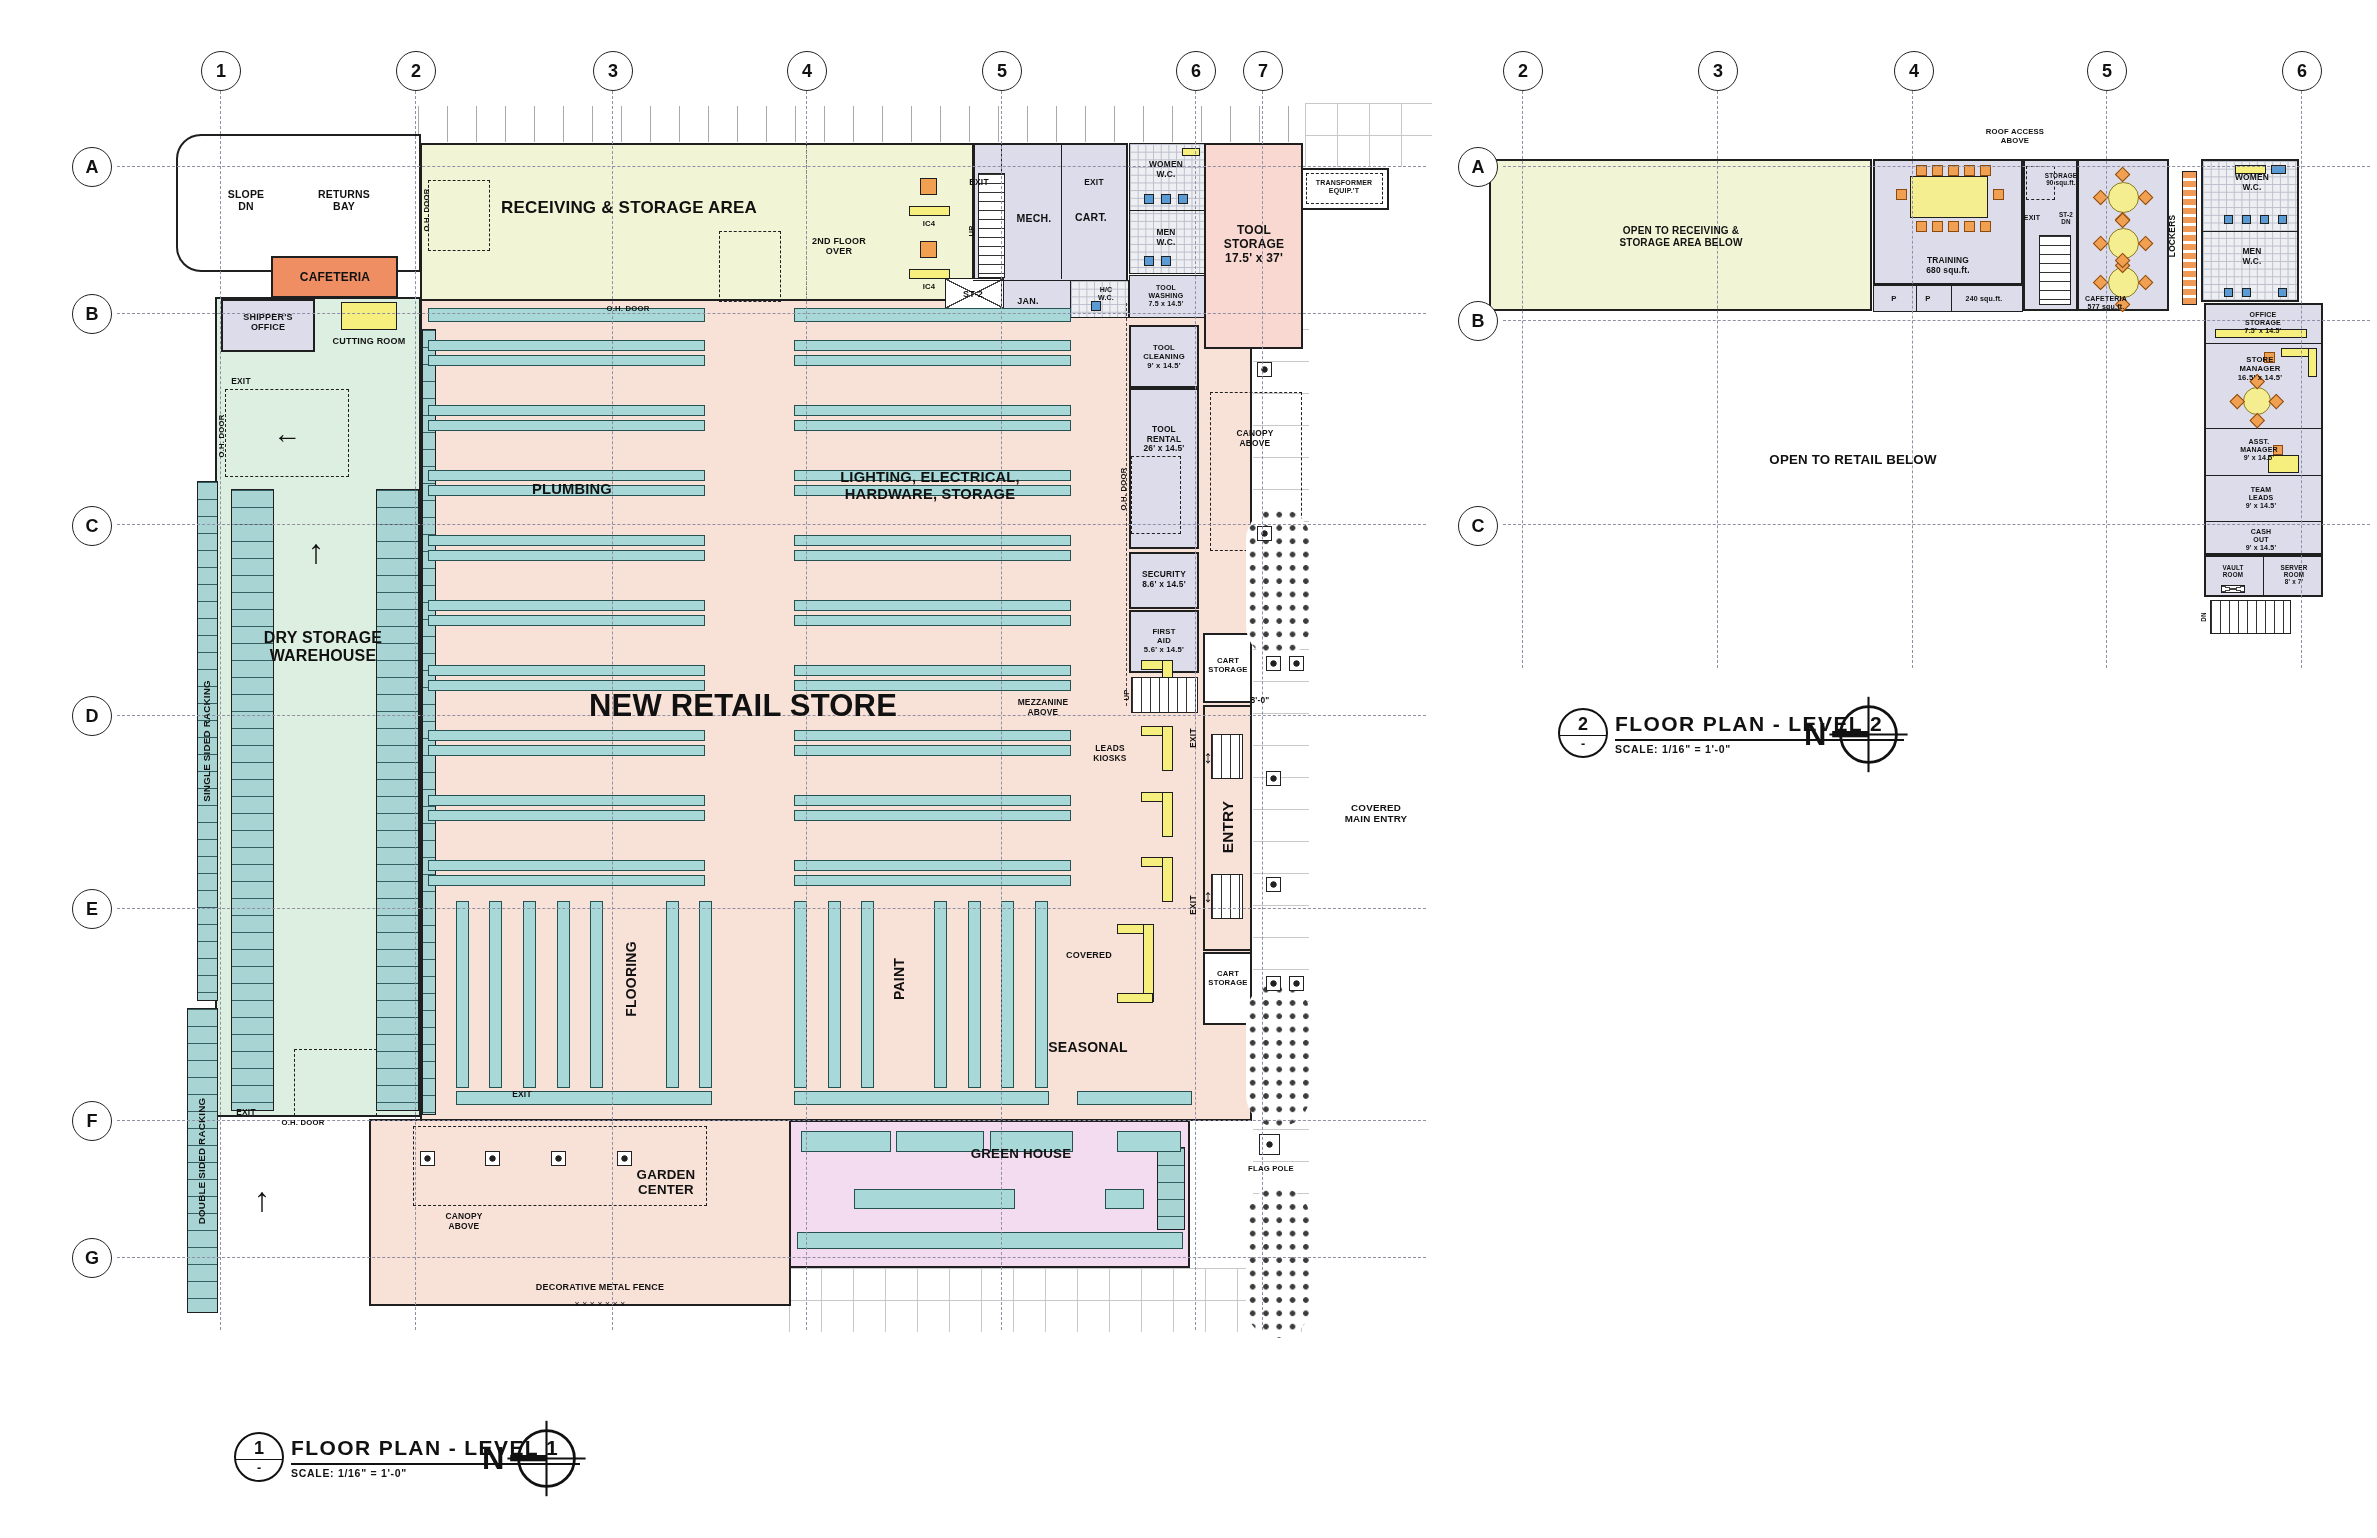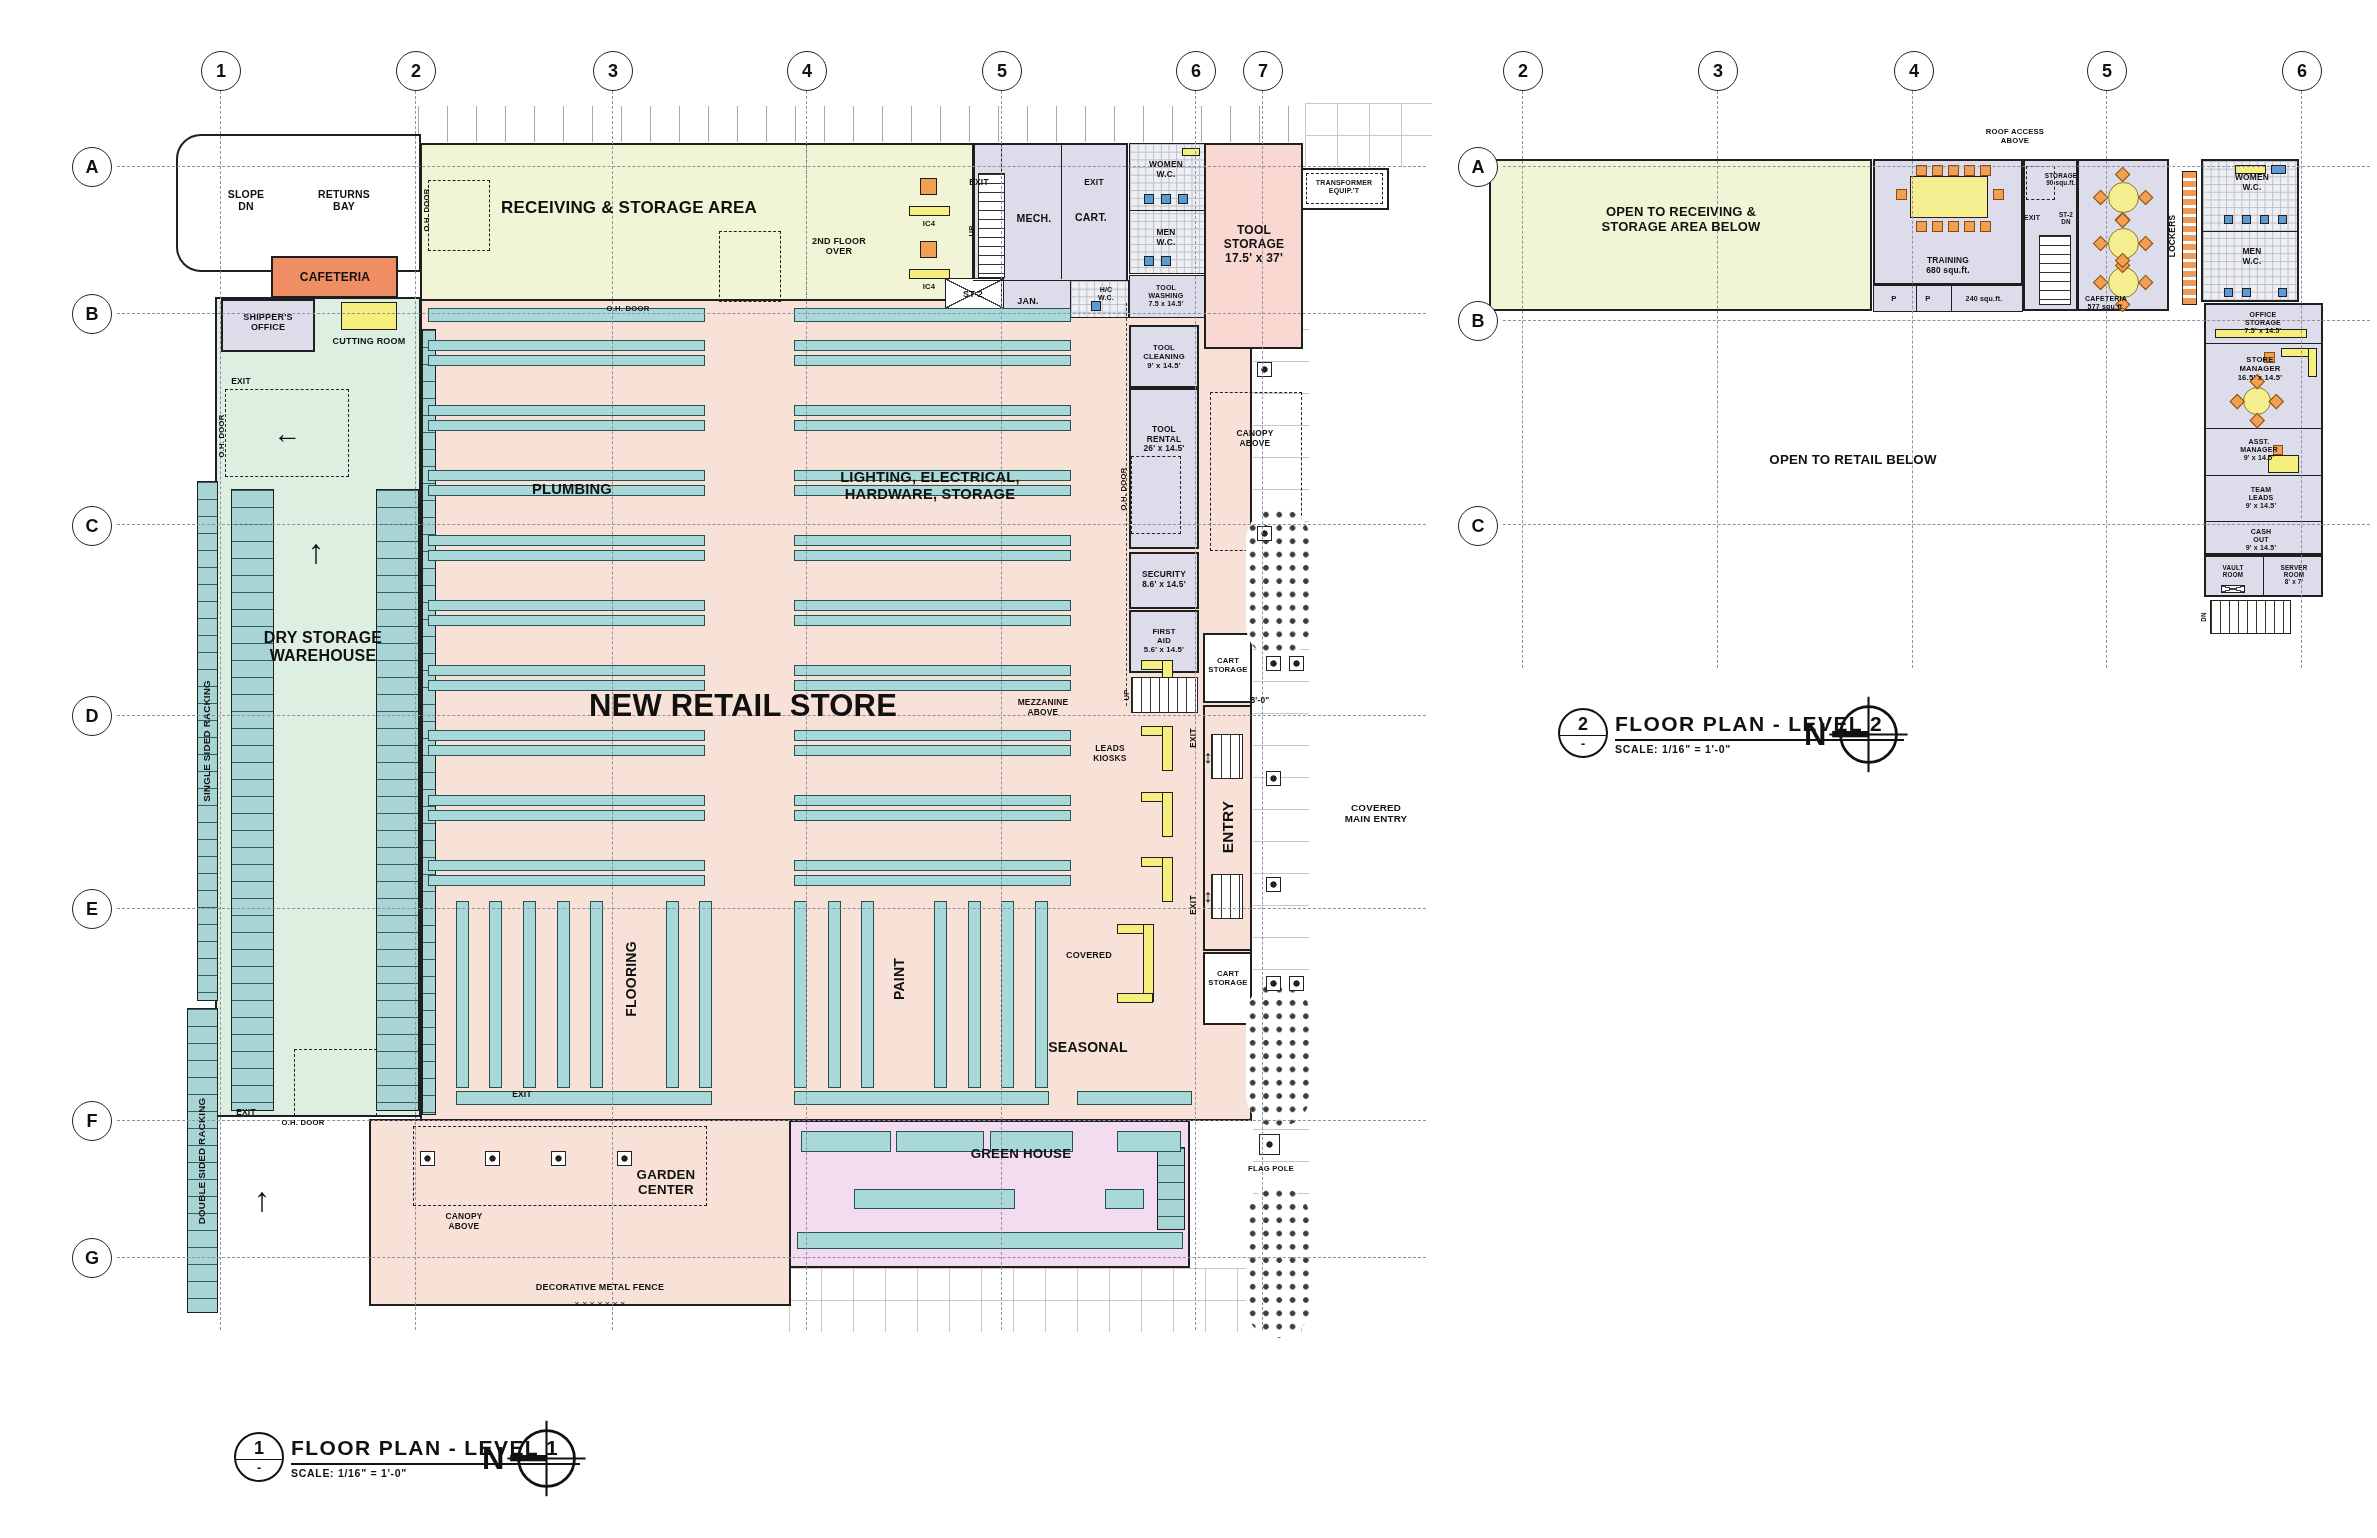--- a/index.html
+++ b/index.html
@@ -407,21 +407,21 @@
     <div class="box " style="left: 2308px; top: 348px; width: 9px; height: 29px; background: rgb(246, 239, 126); border-width: 0.7px;"></div>
     <div class="chair" style="left: 2264px; top: 352px; width: 10.5px; height: 10.5px;"></div>
     <div class="box " style="left: 2268px; top: 455px; width: 31px; height: 18px; background: rgb(246, 239, 126); border-width: 0.7px;"></div>
     <div class="chair" style="left: 2273px; top: 445px; width: 9.8px; height: 9.8px;"></div>
     <div class="room " style="left: 2204px; top: 555px; width: 119px; height: 42px; background: rgb(220, 220, 235);"></div>
     <div class="vl" style="left: 2263px; top: 555px; width: 1.4px; height: 42px;"></div>
     <div class="box xcross" style="left: 2221px; top: 585px; width: 24px; height: 8.4px; border-width: 0.7px;"></div>
     <div class="box stairH" style="left: 2210px; top: 600px; width: 81px; height: 34px; border-width: 1.4px;"></div>
     <div class="lab" style="left: 2015px; top: 137px; font-size: 7.7px;">ROOF ACCESS
 ABOVE</div>
-    <div class="lab" style="left: 1681px; top: 220px; font-size: 13px;">OPEN TO RECEIVING &amp;
+    <div class="lab" style="left: 1681px; top: 236px; font-size: 10px;">OPEN TO RECEIVING &amp;
 STORAGE AREA BELOW</div>
     <div class="lab" style="left: 1948px; top: 266px; font-size: 8.4px;">TRAINING
 680 squ.ft.</div>
     <div class="lab" style="left: 1894px; top: 299px; font-size: 7.7px;">P</div>
     <div class="lab" style="left: 1928px; top: 299px; font-size: 7.7px;">P</div>
     <div class="lab" style="left: 1984px; top: 299px; font-size: 7px;">240 squ.ft.</div>
     <div class="lab" style="left: 2061px; top: 179px; font-size: 6.3px;">STORAGE
 90 squ.ft.</div>
     <div class="lab" style="left: 2032px; top: 218px; font-size: 7px;">EXIT</div>
     <div class="lab" style="left: 2066px; top: 218px; font-size: 6.3px;">ST-2

